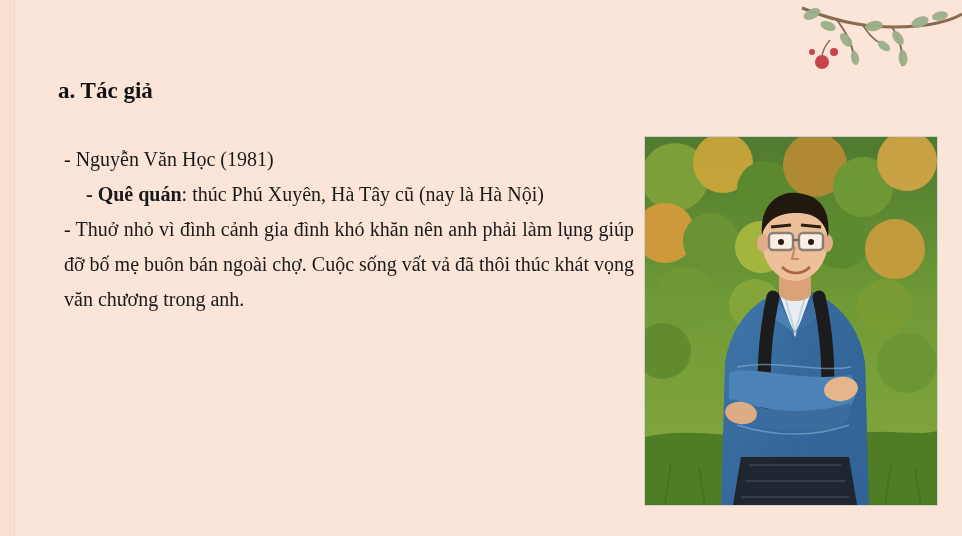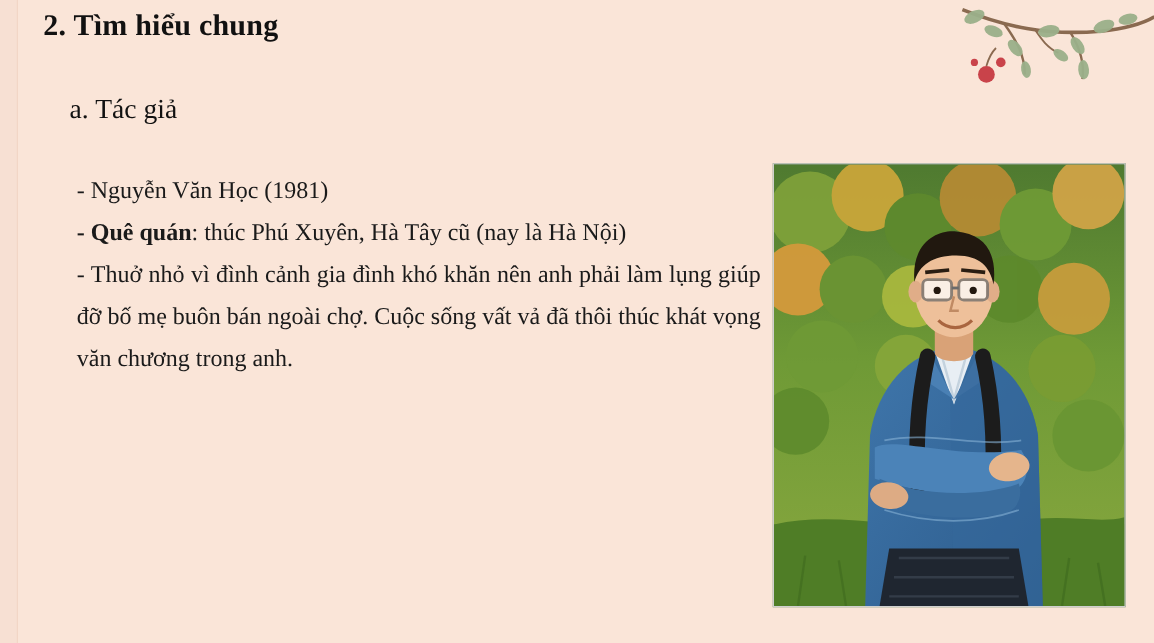--- a/index.html
+++ b/index.html
@@ -39,39 +39,40 @@
     font-weight: bold;
     color: #111111;
     letter-spacing: 0.2px;
     white-space: nowrap;
   }
   .subtitle {
     position: absolute;
     left: 58px;
     top: 78px;
     font-size: 23px;
-    font-weight: normal;
+    font-weight: bold;
     color: #111111;
     white-space: nowrap;
   }
   .body-text {
     position: absolute;
     left: 64px;
     top: 142px;
     width: 570px;
     font-size: 20px;
     line-height: 35px;
     color: #1a1a1a;
     text-align: justify;
   }
   .body-text p {
     margin: 0;
   }
   .body-text .bold {
     font-weight: bold;
+    margin-left: 22px;
   }
   
   .photo {
     position: absolute;
     left: 644px;
     top: 136px;
     width: 292px;
     height: 368px;
     border: 1px solid #cfcfcf;
     overflow: hidden;
@@ -117,21 +118,20 @@
       </g>
       <g fill="#c9434a">
         <circle cx="80" cy="62" r="7"></circle>
         <circle cx="92" cy="52" r="4"></circle>
         <circle cx="70" cy="52" r="3"></circle>
       </g>
       <path d="M80 55 C82 48, 84 44, 88 40" stroke="#8a6a50" stroke-width="1.5" fill="none"></path>
     </svg>
   </div>
 
-  <div class="title">2. Tìm hiểu chung</div>
 
   <div class="subtitle">a. Tác giả</div>
 
   <div class="body-text">
     <p>- Nguyễn Văn Học (1981)</p>
     <p><span class="bold">- Quê quán</span><span>: thúc Phú Xuyên, Hà Tây cũ (nay là Hà Nội)</span></p>
     <p>- Thuở nhỏ vì đình cảnh gia đình khó khăn nên anh phải làm lụng giúp đỡ bố mẹ buôn bán ngoài chợ. Cuộc sống vất vả đã thôi thúc khát vọng văn chương trong anh.</p>
   </div>
 
   <div class="photo">

